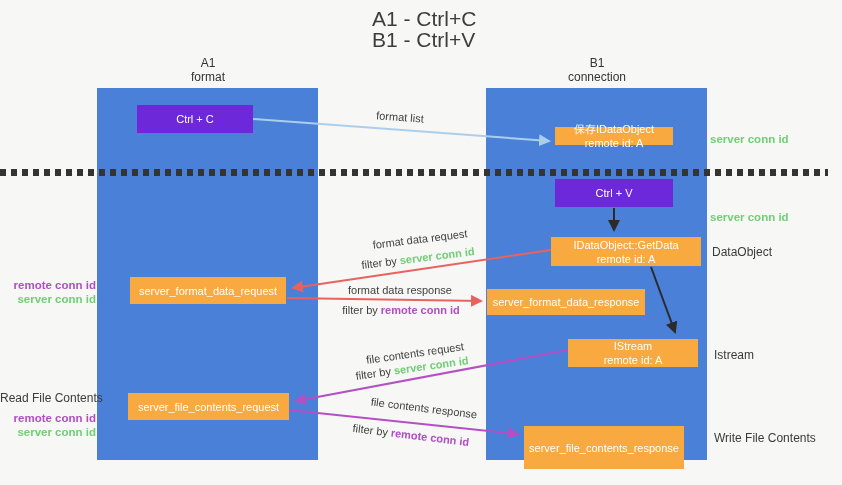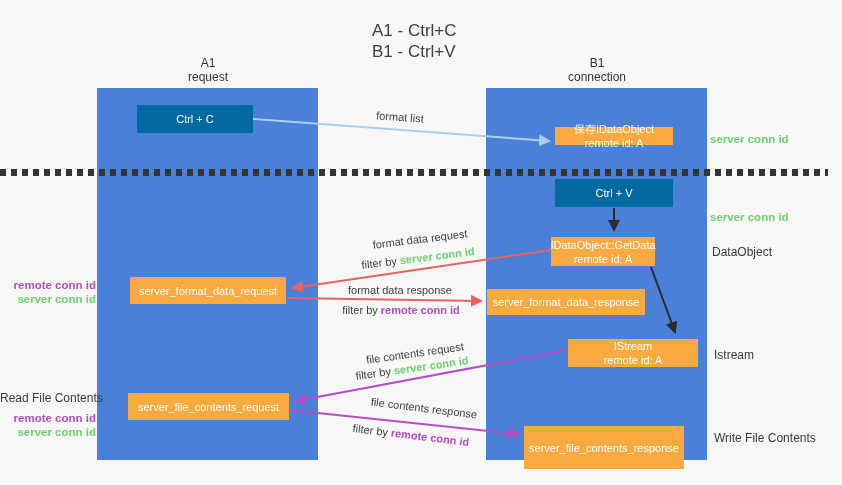--- a/index.html
+++ b/index.html
@@ -8,23 +8,22 @@
     background:#f7f7f6;
   }
   .canvas{
     position:relative;
     width:842px;height:485px;
     background:#f7f7f6;
     overflow:hidden;
   }
   .title{
     position:absolute;left:372px;top:8px;
-    font-size:17px;line-height:21px;color:#3d3d3d;
+    font-size:21px;line-height:21px;color:#3d3d3d;
     z-index:5;
-    margin-top:12px;
   }
   .col-header{
     position:absolute;top:56px;width:120px;
     text-align:center;font-size:12px;line-height:14px;color:#333;
     z-index:5;
   }
   .column{
     position:absolute;top:88px;width:221px;height:372px;
     background:#4a80d8;z-index:1;
   }
@@ -33,21 +32,21 @@
     background:repeating-linear-gradient(90deg,#343434 0 6px,rgba(0,0,0,0) 6px 11px);
     z-index:2;
   }
   svg.arrows{position:absolute;left:0;top:0;z-index:2;pointer-events:none;}
   .box{
     position:absolute;z-index:3;
     display:flex;flex-direction:column;align-items:center;justify-content:center;
     color:#fff;font-size:11px;line-height:14px;text-align:center;
     white-space:nowrap;
   }
-  .box.green{background:#0369a1;}
+  .box.green{background:#6d28d9;}
   .box.orange{background:#f8a940;}
   .lbl{
     position:absolute;z-index:4;white-space:nowrap;
     font-size:11px;color:#3f3f3f;
   }
   .lbl.center{transform:translate(-50%,-50%);}
   .rot-up{transform:translate(-50%,-50%) rotate(-7deg);}
   .rot-up2{transform:translate(-50%,-50%) rotate(-8deg);}
   .rot-dn{transform:translate(-50%,-50%) rotate(4deg);}
   .rot-dn2{transform:translate(-50%,-50%) rotate(7deg);}
@@ -65,21 +64,21 @@
 
 <div class="canvas">
 
   <div class="title">
     <div>A1 - Ctrl+C</div>
     <div>B1 - Ctrl+V</div>
   </div>
 
   <div class="col-header" style="left:148px;">
     <div>A1</div>
-    <div>request</div>
+    <div>format</div>
   </div>
   <div class="col-header" style="left:537px;">
     <div>B1</div>
     <div>connection</div>
   </div>
 
   <div class="column" style="left:97px;"></div>
   <div class="column" style="left:486px;"></div>
 
   <div class="dotted-line"></div>
@@ -114,21 +113,21 @@
 
   <div class="box orange" style="left:555px;top:127px;width:118px;height:18px;">
     <span>保存IDataObject</span>
     <span>remote id: A</span>
   </div>
 
   <div class="box green" style="left:555px;top:179px;width:118px;height:28px;">
     <span>Ctrl + V</span>
   </div>
 
-  <div class="box orange" style="left:551px;top:237px;width:104px;height:29px;">
+  <div class="box orange" style="left:551px;top:237px;width:150px;height:29px;">
     <span>IDataObject::GetData</span>
     <span>remote id: A</span>
   </div>
 
   <div class="box orange" style="left:487px;top:289px;width:158px;height:26px;">
     <span>server_format_data_response</span>
   </div>
 
   <div class="box orange" style="left:130px;top:277px;width:156px;height:27px;">
     <span>server_format_data_request</span>

